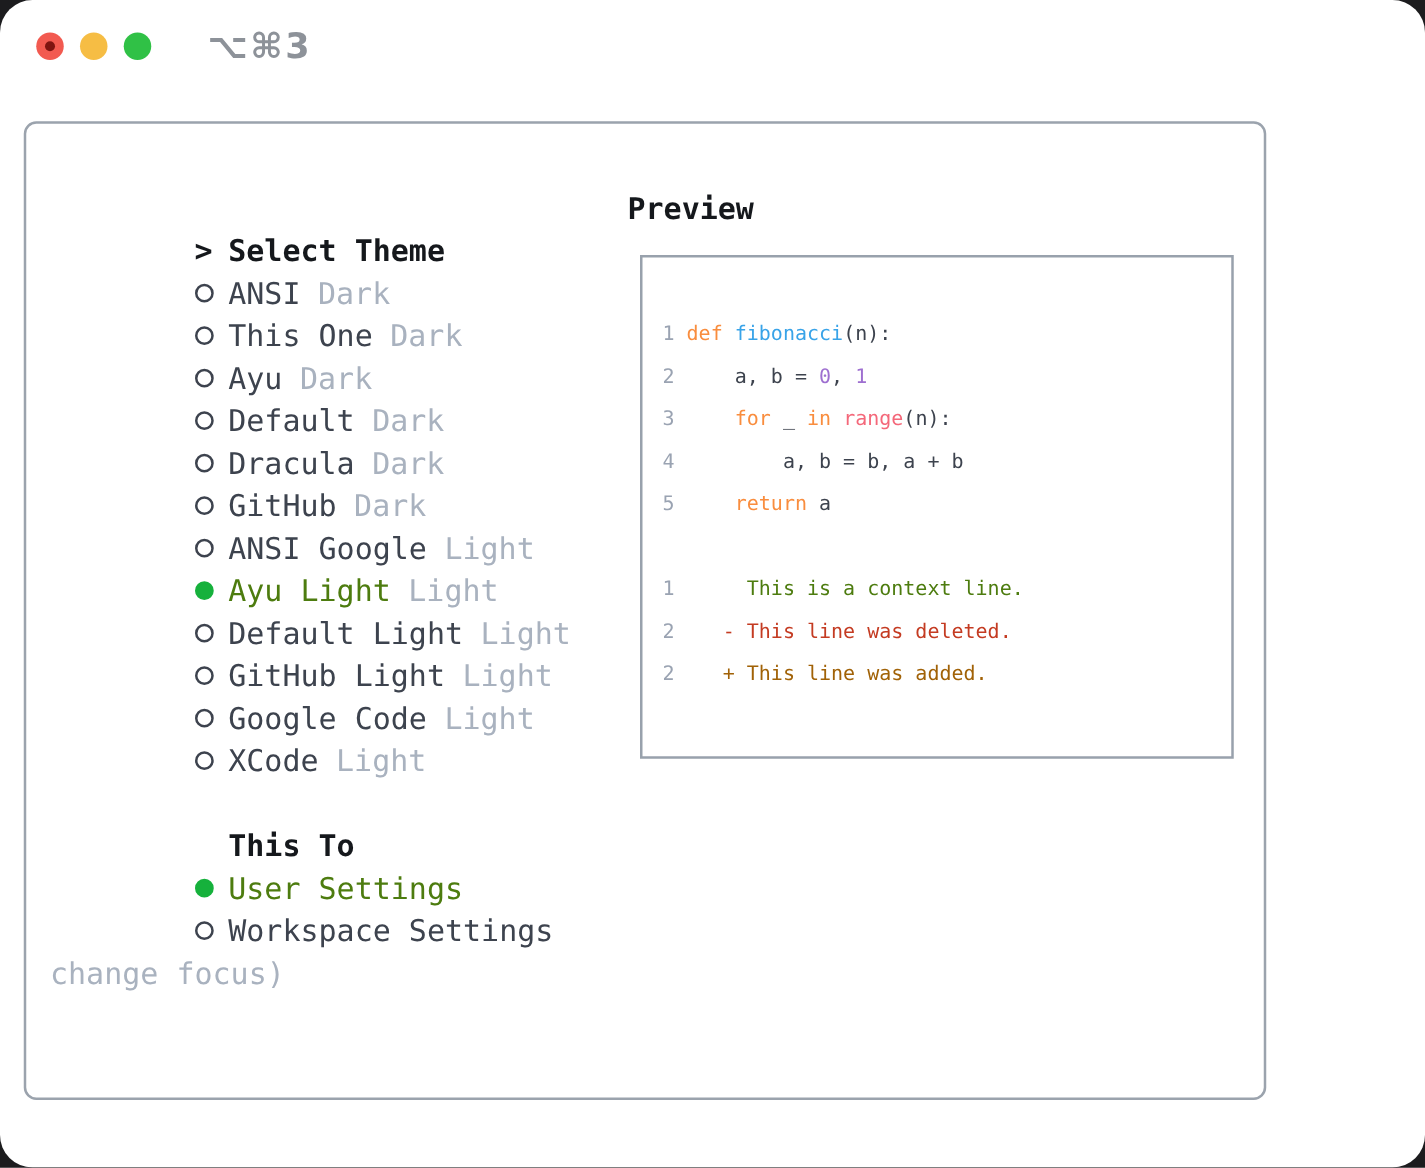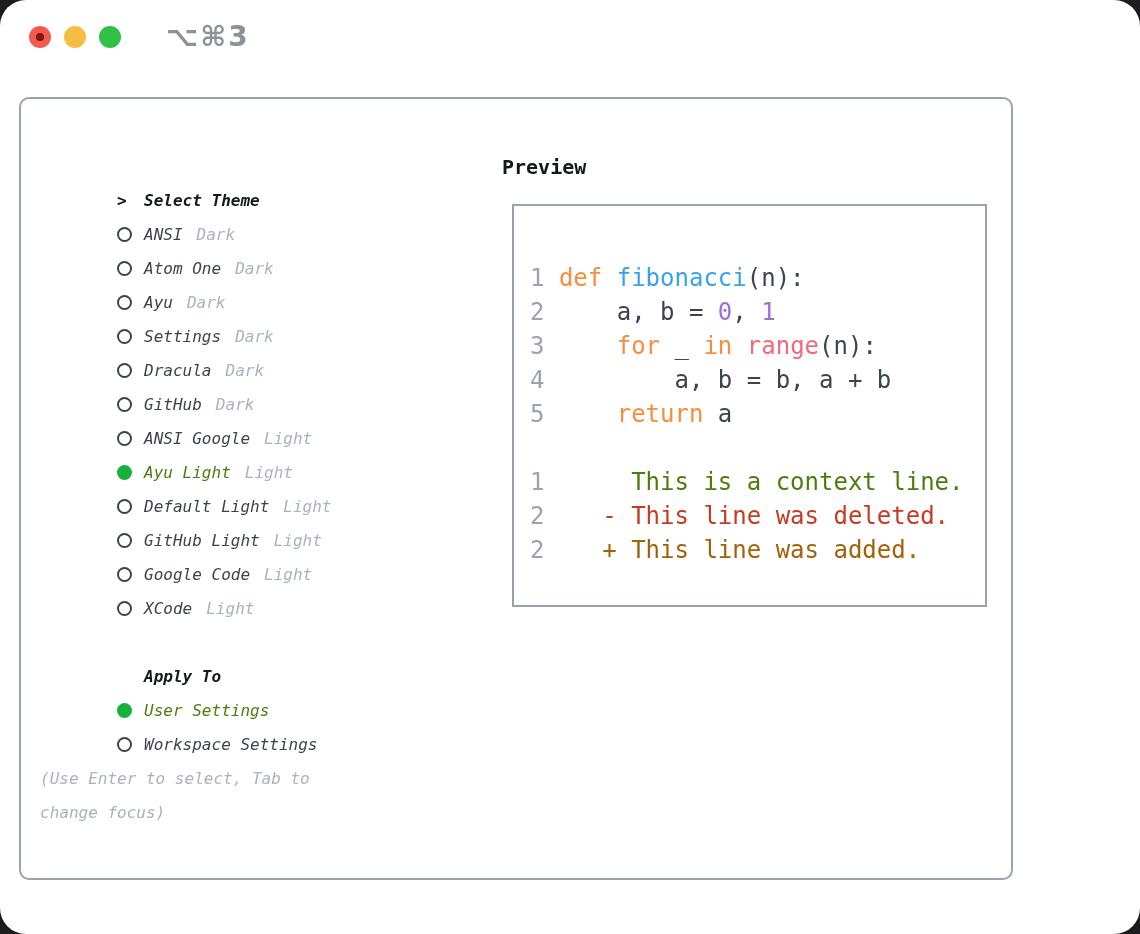--- a/index.html
+++ b/index.html
@@ -17,41 +17,41 @@
   .light.yellow{left:64px;background:#f6bd44;}
   .light.green{left:99px;background:#30c146;}
   .wintitle{position:absolute;left:166px;top:20px;font-family:"DejaVu Sans",sans-serif;
     font-size:28px;font-weight:bold;color:#8d9299;letter-spacing:2px;}
   
   .window{
     position:absolute;left:19px;top:97px;width:994px;height:783px;
     border:2px solid #9ba3ad;border-radius:10px;box-sizing:border-box;background:#fff;
   }
   
-  .left-col{position:absolute;left:19px;top:51px;width:455px;font-size:16px;color:#3d434e;font-style:italic;}
+  .left-col{position:absolute;left:19px;top:51px;width:455px;font-size:24px;color:#3d434e;}
   .row{height:34px;line-height:34px;white-space:pre;}
   .prompt{display:inline-block;width:27px;color:#15181c;font-weight:bold;}
   .hdr{font-weight:bold;color:#15181c;}
   .bullet{display:inline-block;width:27px;}
   .dot{display:inline-block;width:11px;height:11px;border:2.5px solid #3d434e;border-radius:50%;vertical-align:middle;margin-bottom:3px;box-sizing:content-box;}
   .item .name{color:#3d434e;margin-right:14px;}
   .item .variant{color:#a9b2bf;}
   .item.sel .name{color:#4d7c0f;}
   .item.sel .dot{border-color:#16b13c;background:#16b13c;}
   .apply-header{margin-top:34px;}
   .apply-header .hdr{padding-left:27px;}
   .hint{margin-top:34px;color:#a9b2bf;}
   
   .preview-label{position:absolute;left:481px;top:51px;height:34px;line-height:34px;
-    font-size:20px;font-weight:bold;color:#15181c;}
+    font-size:24px;font-weight:bold;color:#15181c;}
   .preview-box{
     position:absolute;left:491px;top:105px;width:475px;height:403px;
     border:2px solid #98a1ac;box-sizing:border-box;background:#fff;
   }
-  .code{padding:55px 0 0 16px;font-size:24px;}
+  .code{padding:44px 0 0 16px;font-size:16px;}
   .cl{height:34px;line-height:34px;white-space:pre;}
   .tk-ln{color:#9aa3b2;}
   .tk-kw{color:#f98d3e;}
   .tk-fn{color:#38a3e8;}
   .tk-num{color:#9e6fd0;}
   .tk-bi{color:#f4687a;}
   .tk-pl{color:#3d434e;}
   .tk-ctx{color:#4d7c0f;text-align:right;}
   .tk-del{color:#c43b22;}
   .tk-add{color:#a16207;}
@@ -74,27 +74,27 @@
 
     <div class="left-col">
       <div class="row">
         <span class="prompt">&gt;</span><span class="hdr">Select Theme</span>
       </div>
 
       <div class="row item">
         <span class="bullet"><span class="dot"></span></span><span class="name">ANSI</span><span class="variant">Dark</span>
       </div>
       <div class="row item">
-        <span class="bullet"><span class="dot"></span></span><span class="name">Atom One</span><span class="variant">Dark</span>
+        <span class="bullet"><span class="dot"></span></span><span class="name">This One</span><span class="variant">Dark</span>
       </div>
       <div class="row item">
         <span class="bullet"><span class="dot"></span></span><span class="name">Ayu</span><span class="variant">Dark</span>
       </div>
       <div class="row item">
-        <span class="bullet"><span class="dot"></span></span><span class="name">Settings</span><span class="variant">Dark</span>
+        <span class="bullet"><span class="dot"></span></span><span class="name">Default</span><span class="variant">Dark</span>
       </div>
       <div class="row item">
         <span class="bullet"><span class="dot"></span></span><span class="name">Dracula</span><span class="variant">Dark</span>
       </div>
       <div class="row item">
         <span class="bullet"><span class="dot"></span></span><span class="name">GitHub</span><span class="variant">Dark</span>
       </div>
       <div class="row item">
         <span class="bullet"><span class="dot"></span></span><span class="name">ANSI Google</span><span class="variant">Light</span>
       </div>
@@ -108,31 +108,30 @@
         <span class="bullet"><span class="dot"></span></span><span class="name">GitHub Light</span><span class="variant">Light</span>
       </div>
       <div class="row item">
         <span class="bullet"><span class="dot"></span></span><span class="name">Google Code</span><span class="variant">Light</span>
       </div>
       <div class="row item">
         <span class="bullet"><span class="dot"></span></span><span class="name">XCode</span><span class="variant">Light</span>
       </div>
 
       <div class="row apply-header">
-        <span class="hdr">Apply To</span>
+        <span class="hdr">This To</span>
       </div>
       <div class="row item sel">
         <span class="bullet"><span class="dot"></span></span><span class="name">User Settings</span>
       </div>
       <div class="row item">
         <span class="bullet"><span class="dot"></span></span><span class="name">Workspace Settings</span>
       </div>
 
       <div class="hint">
-        <div class="row">(Use Enter to select, Tab to</div>
         <div class="row">change focus)</div>
       </div>
     </div>
 
     <div class="preview-label">Preview</div>
     <div class="preview-box">
       <div class="code">
           <div class="cl"><span class="tk-ln">1 </span><span class="tk-kw">def </span><span class="tk-fn">fibonacci</span><span class="tk-pl">(n):</span></div>
           <div class="cl"><span class="tk-ln">2 </span><span class="tk-pl">    a, b = </span><span class="tk-num">0</span><span class="tk-pl">, </span><span class="tk-num">1</span></div>
           <div class="cl"><span class="tk-ln">3 </span><span class="tk-pl">    </span><span class="tk-kw">for</span><span class="tk-pl"> _ </span><span class="tk-kw">in</span><span class="tk-pl"> </span><span class="tk-bi">range</span><span class="tk-pl">(n):</span></div>

